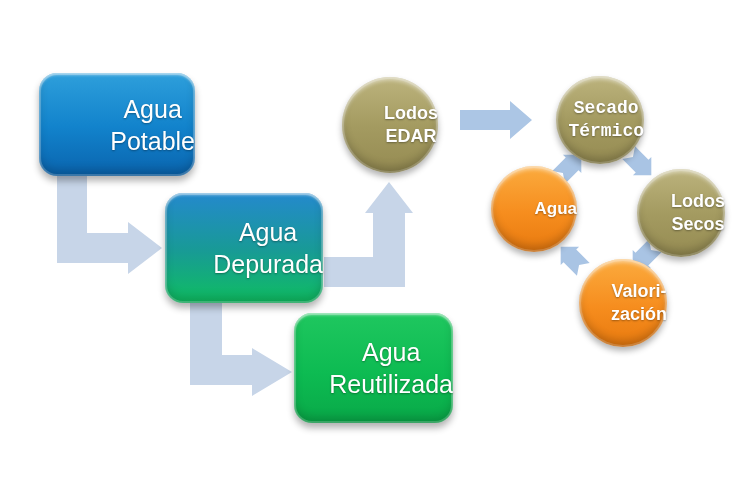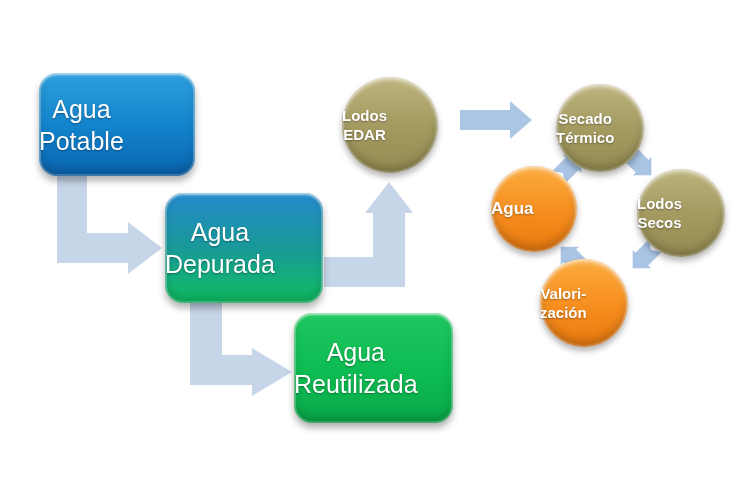--- a/index.html
+++ b/index.html
@@ -17,41 +17,41 @@
   }
   .arrows-layer {
     position: absolute;
     left: 0; top: 0;
     width: 750px; height: 500px;
   }
   .node {
     position: absolute;
     display: flex;
     align-items: center;
-    justify-content: flex-start;
+    justify-content: flex-end;
     text-align: center;
     color: #ffffff;
     white-space: pre-line;
     text-shadow: 0 1px 2px rgba(0,0,0,0.35);
     box-sizing: border-box;
   }
   .box {
     border-radius: 18px;
     font-size: 25px;
     line-height: 1.28;
     box-shadow:
       inset 0 2px 3px rgba(255,255,255,0.55),
       inset 0 0 0 2px rgba(255,255,255,0.20),
       inset 0 -6px 10px rgba(0,0,0,0.18),
       0 5px 7px rgba(0,0,0,0.30);
   }
   .circle {
     border-radius: 50%;
     font-weight: bold;
-    font-size: 15px;
+    font-size: 18px;
     line-height: 1.3;
     box-shadow:
       inset 0 3px 4px rgba(255,255,255,0.55),
       inset 0 0 0 2px rgba(255,255,255,0.18),
       inset 0 -6px 9px rgba(0,0,0,0.20),
       0 4px 6px rgba(0,0,0,0.30);
   }
   .box-potable {
     left: 39px; top: 73px; width: 156px; height: 103px;
     background: linear-gradient(180deg, #2E9FDB 0%, #1283CC 52%, #0A64AE 100%);
@@ -62,29 +62,30 @@
   }
   .box-reutilizada {
     left: 294px; top: 313px; width: 159px; height: 110px;
     background: linear-gradient(180deg, #1FC75F 0%, #0DBB52 55%, #09A948 100%);
   }
   .circle-edar {
     left: 342px; top: 77px; width: 96px; height: 96px;
     background: linear-gradient(180deg, #BCB37D 0%, #A49B61 50%, #958B52 100%);
   }
   .circle-secado {
-    left: 556px; top: 84px; width: 88px; height: 88px;
+    left: 556px; top: 76px; width: 88px; height: 88px;
     background: linear-gradient(180deg, #BCB37D 0%, #A49B61 50%, #958B52 100%);
+    font-family: Liberation Mono, monospace;
   }
   .circle-lodos-secos {
     left: 637px; top: 169px; width: 88px; height: 88px;
     background: linear-gradient(180deg, #BCB37D 0%, #A49B61 50%, #958B52 100%);
   }
   .circle-valorizacion {
-    left: 540px; top: 259px; width: 88px; height: 88px;
+    left: 579px; top: 259px; width: 88px; height: 88px;
     background: linear-gradient(180deg, #FBAB3E 0%, #F68D1E 55%, #E87A0F 100%);
   }
   .circle-calor {
     left: 491px; top: 166px; width: 86px; height: 86px;
     background: linear-gradient(180deg, #FBAB3E 0%, #F68D1E 55%, #E87A0F 100%);
     font-size: 17px;
   }
 </style>
 </head>
 <body>

